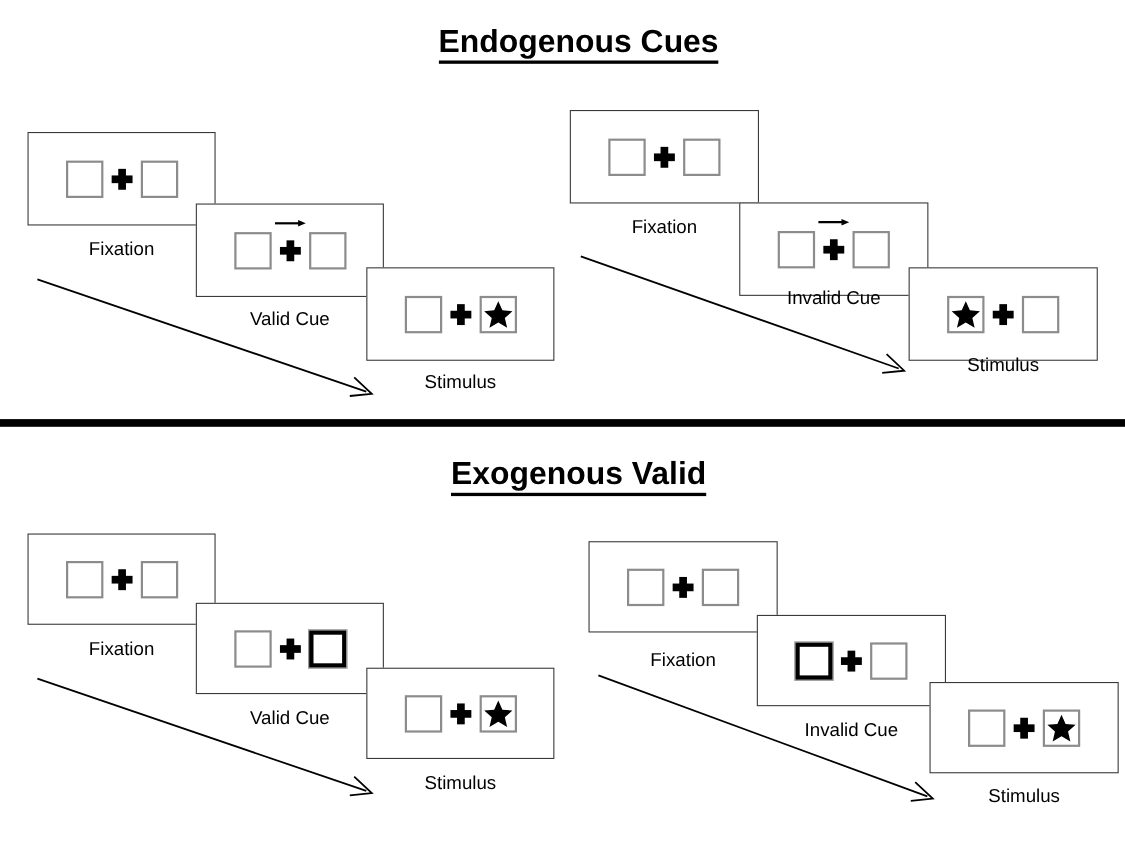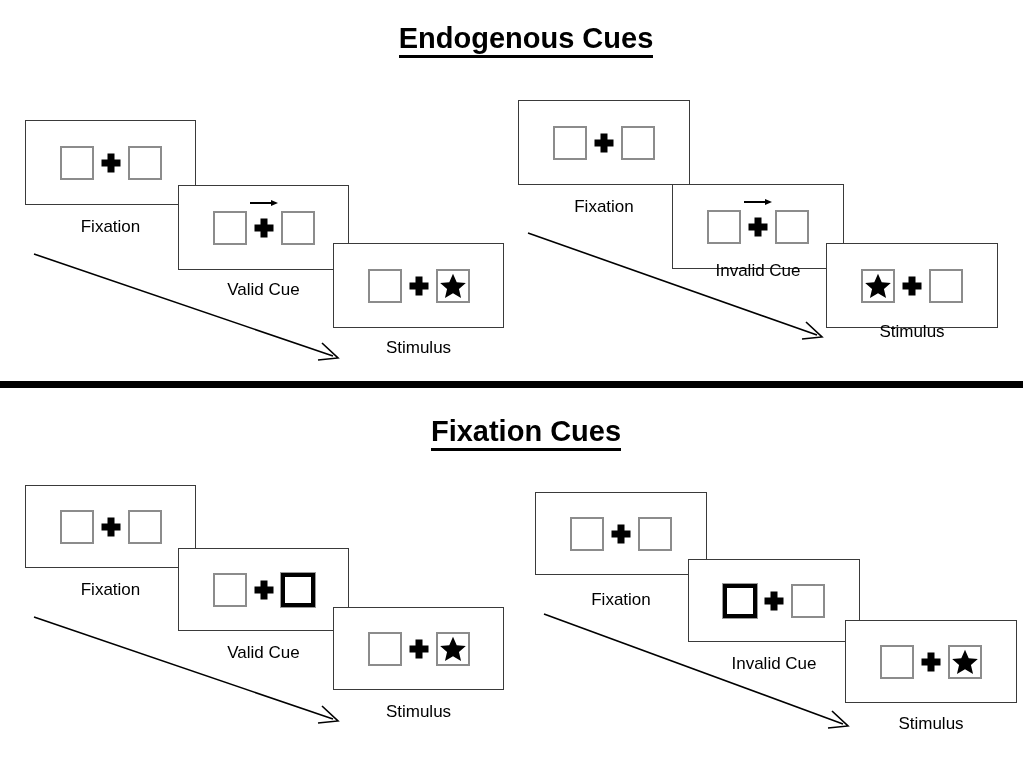--- a/index.html
+++ b/index.html
@@ -251,21 +251,21 @@
   <div class="stage-label" style="left:826px; top:322px; width:172px; text-align:center;">Stimulus</div>
 
   <svg class="flow-arrow" style="left:524px; top:227px; width:310px; height:120px;" viewBox="0 0 310 120">
     <line x1="4" y1="6" x2="293" y2="108" stroke="#000" stroke-width="1.6"></line>
     <polyline points="282,95 298,110 278,112" fill="none" stroke="#000" stroke-width="1.6"></polyline>
   </svg>
 
   <div class="divider"></div>
 
   <div class="section-title" id="title-exogenous">
-    <span>Fixation Cues</span>
+    <span>Exogenous Valid</span>
   </div>
 
   <div class="panel" style="left:25px; top:485px; width:171px; height:83px;">
     <div class="panel-inner">
       <div class="box"></div>
       <div class="plus-wrap">
         <div class="plus"></div>
       </div>
       <div class="box"></div>
     </div>

